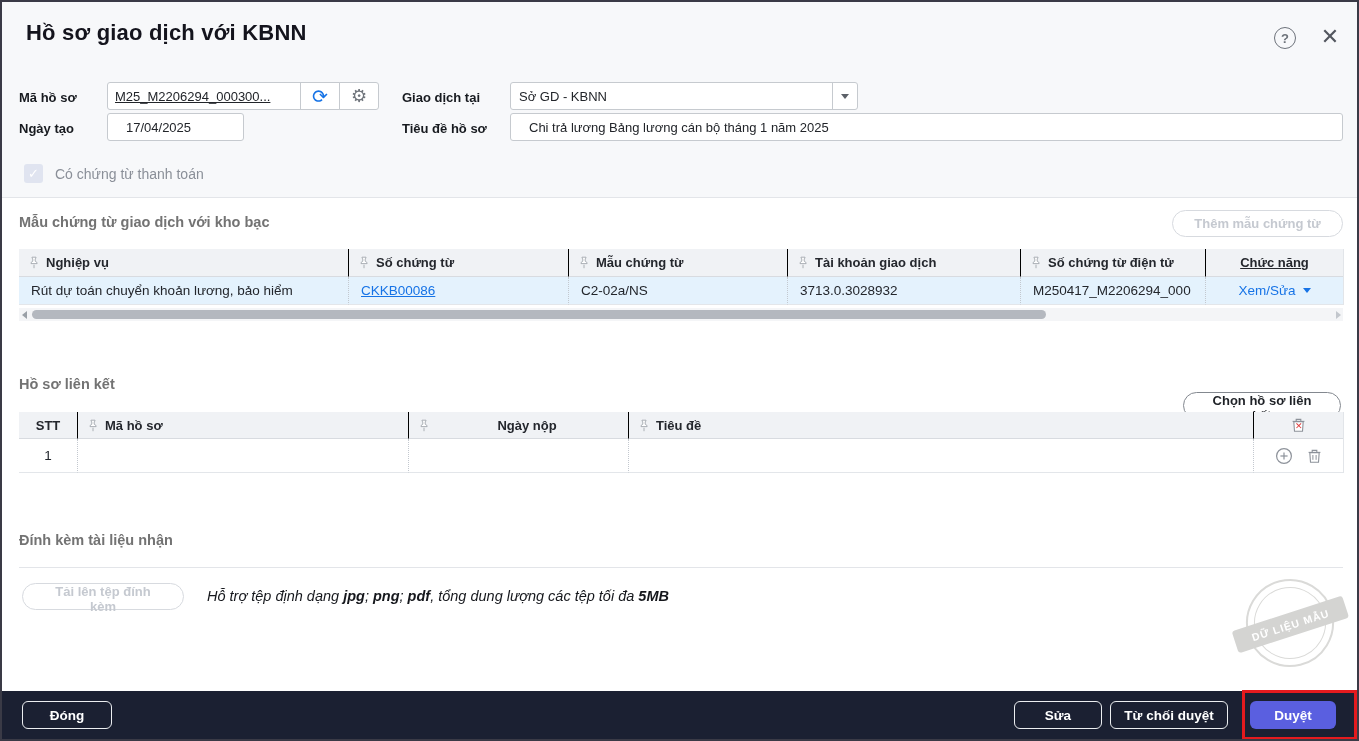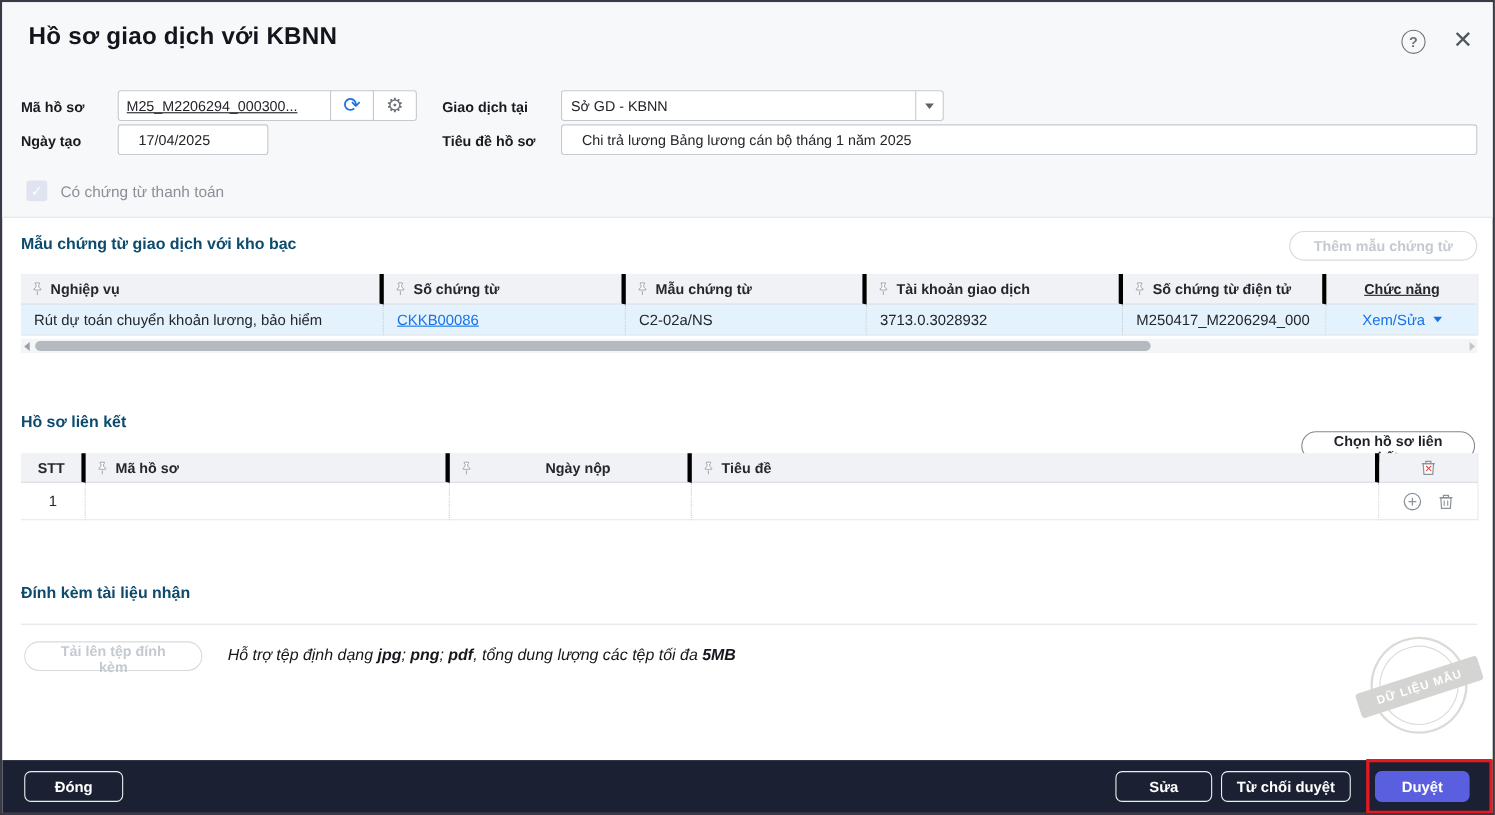--- a/index.html
+++ b/index.html
@@ -36,30 +36,30 @@
   .select .sel-text{ flex:1; font-size:13px; padding:0 8px; color:#22252a;}
   .select .sel-arrow{ width:25px; height:100%; border-left:1px solid #c6cacf; display:flex; align-items:center; justify-content:center;}
   .tri-down{ width:0; height:0; border-left:4.5px solid transparent; border-right:4.5px solid transparent; border-top:5.5px solid #5c6168; }
 
   .chk-row{ position:absolute; left:22px; top:162px; display:flex; align-items:center; gap:12px; }
   .chk{ width:19px; height:19px; background:#e0e4f0; border-radius:3px; display:flex; align-items:center; justify-content:center;
     color:#ffffff; font-size:13px; font-weight:bold; }
   .chk-label{ font-size:14px; color:#8a8f98; }
 
   
-  .sec-title{ position:absolute; left:17px; font-size:14.5px; font-weight:bold; color:#0c4a6e;text-align:center; }
+  .sec-title{ position:absolute; left:17px; font-size:14.5px; font-weight:bold; color:#737373;text-align:center; }
   .pill-btn{ position:absolute; height:27px; border-radius:15px; background:transparent; border:1px solid #d7dadf;
     font-family:inherit; font-size:13px; font-weight:bold; color:#c5c9d0; padding:0 18px; }
   .pill-btn.enabled{ border:1px solid #83888f; color:#1e2126; cursor:pointer; }
 
   .grid-table{ position:absolute; left:17px; display:grid; border-right:1px solid #e2e5e9; }
   .t1{ top:247px; grid-template-columns:330px 220px 219px 233px 185px 137px; }
   .t2{ top:410px; grid-template-columns:59px 331px 220px 625px 89px; }
   .th{ background:#f0f2f5; height:28px; display:flex; align-items:center; gap:7px; padding:0 10px;
-    font-size:13px; font-weight:bold; color:#24272d; border-bottom:1px solid #d8dbe0; border-right:4px solid #000000; overflow:hidden; white-space:nowrap;}
+    font-size:13px; font-weight:bold; color:#24272d; border-bottom:1px solid #d8dbe0; border-right:1px solid #000000; overflow:hidden; white-space:nowrap;}
   .th:last-of-type,.th.noR{ border-right:none;text-decoration:underline; }
   .th.center{ justify-content:center; }
   .td{ height:28px; display:flex; align-items:center; padding:0 12px; font-size:13.5px; color:#23262c;
     border-right:1px dotted #c3c8cf; border-bottom:1px solid #e3e6ea; overflow:hidden; white-space:nowrap; }
   .td.noR{ border-right:none; }
   .t1 .td{ background:#e4f2fd; }
   .t2 .th{ height:27px; }
   .t2 .td{ height:34px; background:#fff; }
   .td.center{ justify-content:center; }
   .link{ color:#1673e6; text-decoration:underline; cursor:pointer; }

